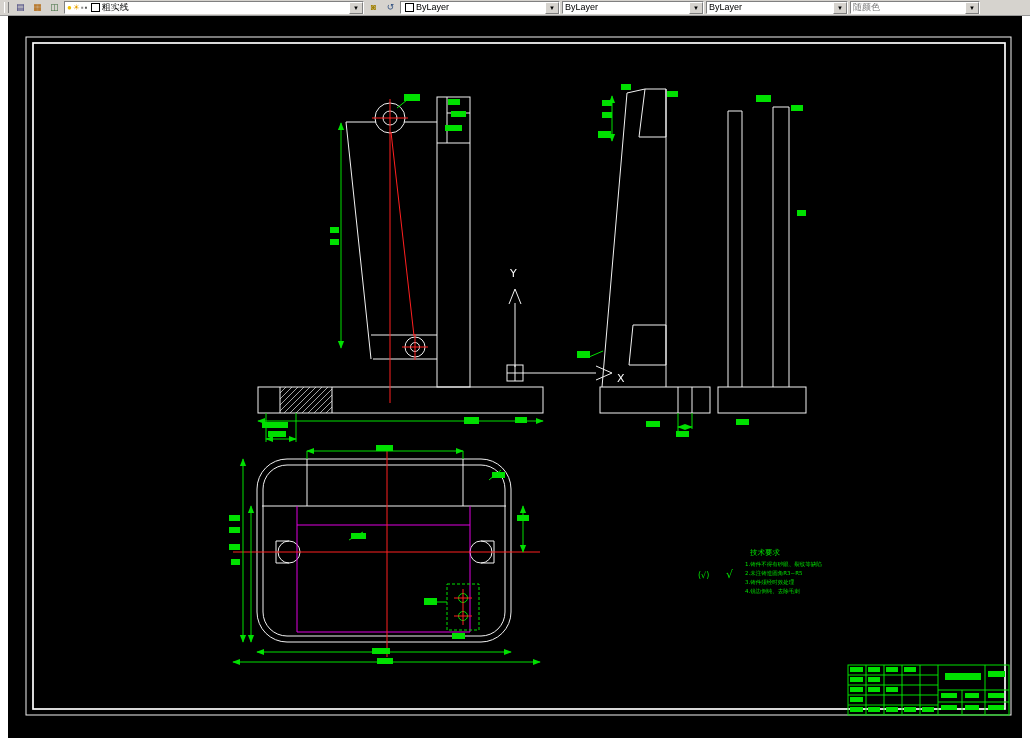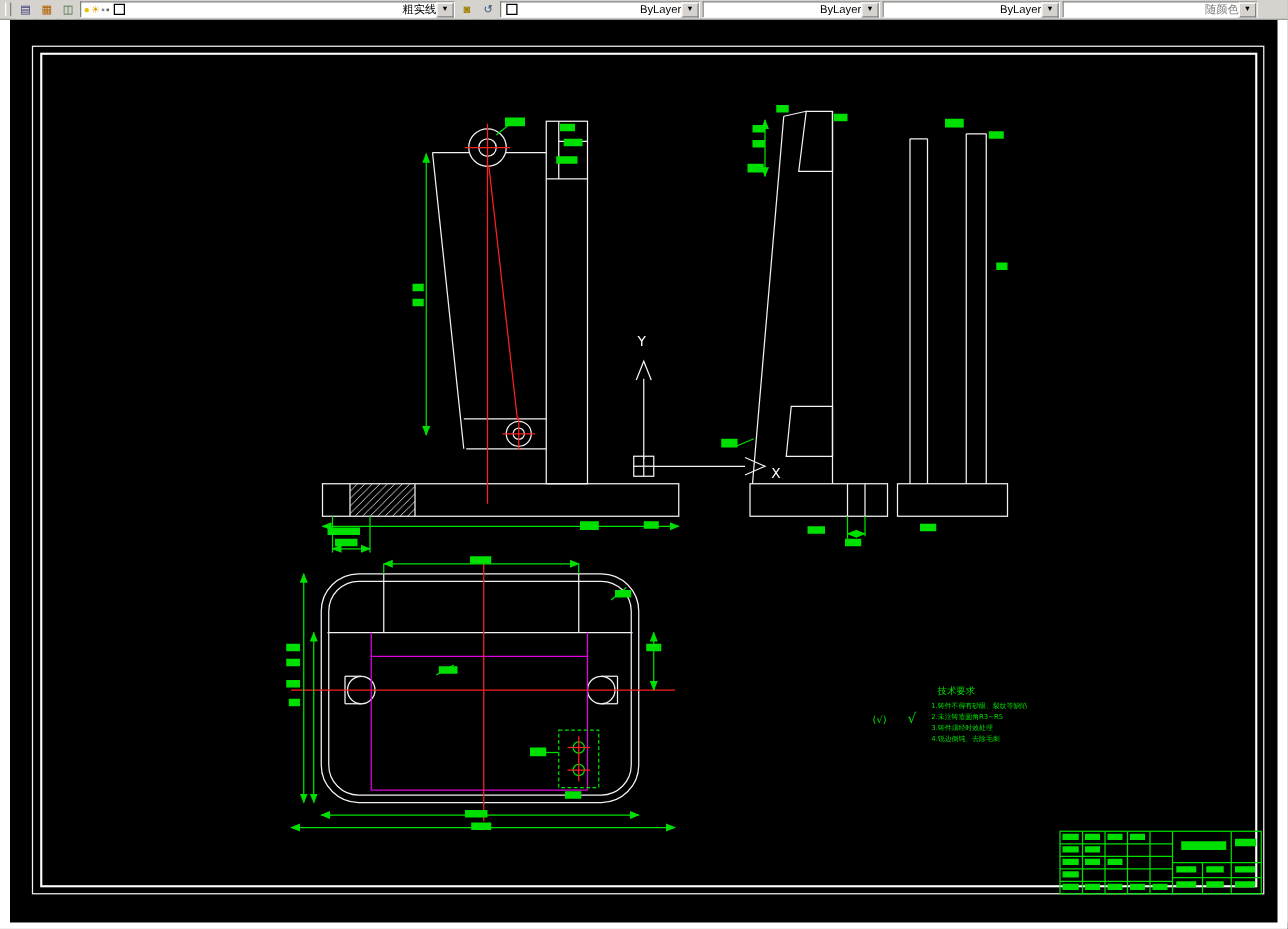--- a/index.html
+++ b/index.html
@@ -10,29 +10,29 @@
   
   .toolbar{height:15px;background:#d6d3ce;border-bottom:1px solid #9a9a9a;
            display:flex;align-items:center;gap:2px;padding:0 2px;
            font-size:9px;line-height:1;}
   .grip{width:3px;height:11px;border-left:1px solid #ffffff;border-right:1px solid #808080;margin:0 2px;}
   .tb-btn{width:13px;height:13px;display:flex;align-items:center;justify-content:center;
           font-size:9px;color:#3a3a7a;background:#d6d3ce;border:1px solid #d6d3ce;cursor:default;}
   .combo{height:13px;background:#ffffff;border:1px solid;
          border-color:#808080 #ffffff #ffffff #808080;
          display:flex;align-items:center;padding-left:2px;box-sizing:border-box;}
-  .combo .val{flex:1;overflow:hidden;white-space:nowrap;color:#000;text-align:right;}
+  .combo .val{flex:1;overflow:hidden;white-space:nowrap;color:#000;}
   .combo .arrow{width:12px;height:10px;background:#d6d3ce;border:1px solid;
                 border-color:#ffffff #808080 #808080 #ffffff;font-size:6px;color:#000;
                 display:flex;align-items:center;justify-content:center;margin-left:auto;}
   .layer-combo{width:300px;}
   .color-combo{width:160px;}
   .lt-combo{width:142px;}
   .lw-combo{width:142px;}
-  .ps-combo{width:156px;}
+  .ps-combo{width:130px;}
   .ps-combo .val{color:#7a7a7a;}
   .mini{font-size:8px;margin-right:1px;}
   .chip{width:7px;height:7px;background:#ffffff;border:1px solid #000;margin:0 2px;flex:none;}
 
   
   .main{padding:0 8px;background:#ffffff;}
   .blackcanvas{width:1014px;height:722px;background:#000000;position:relative;}
   svg{display:block;}
   .w{stroke:#f2f2f2;stroke-width:1;fill:none;}
   .w2{stroke:#ffffff;stroke-width:1.7;fill:none;}

